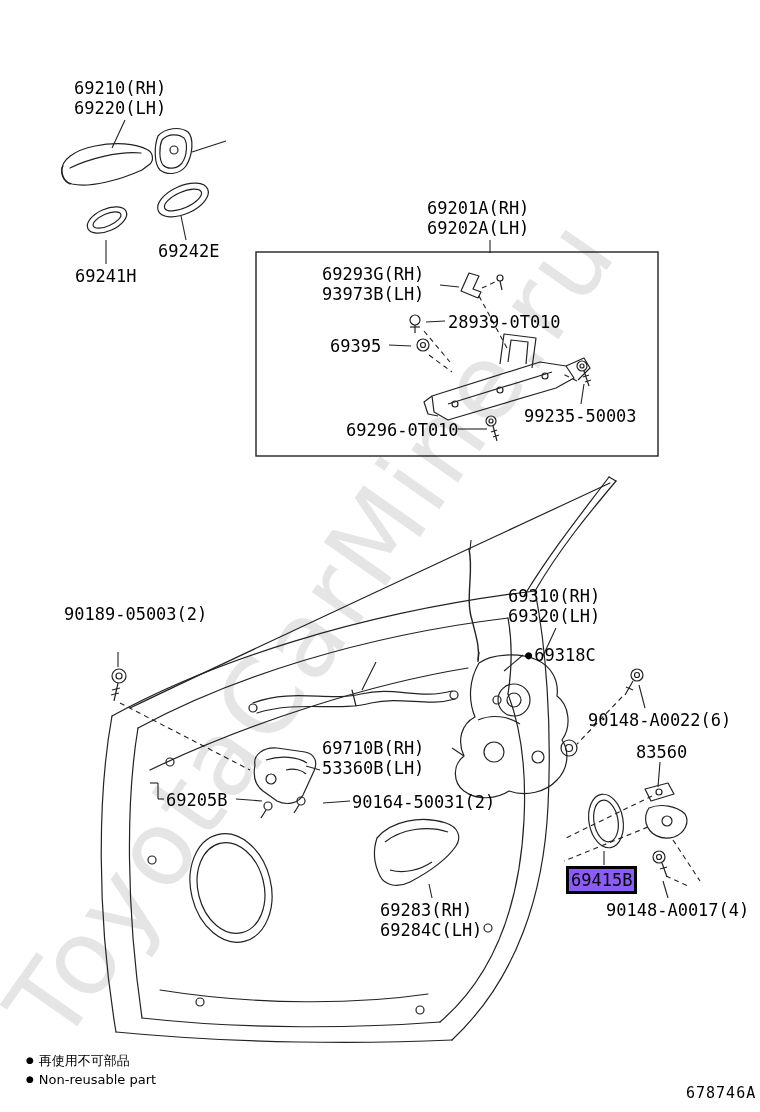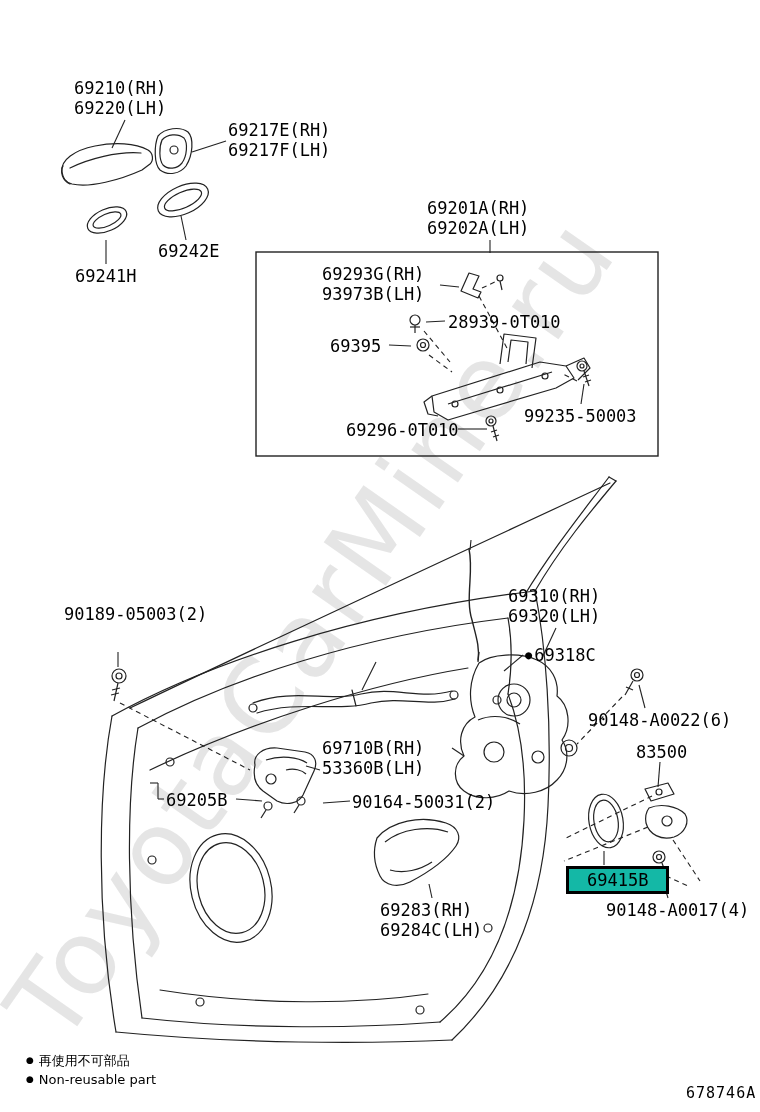--- a/index.html
+++ b/index.html
@@ -5,21 +5,21 @@
   html,body{margin:0;padding:0;background:#fff;}
   .canvas{
     position:relative;width:760px;height:1112px;background:#ffffff;overflow:hidden;
     font-family:"DejaVu Sans Mono","Liberation Mono",monospace;color:#000;
   }
   .canvas svg{position:absolute;left:0;top:0;z-index:1;}
   .part-label{
     position:absolute;z-index:2;font-size:17px;font-weight:normal;line-height:20px;
     white-space:nowrap;color:#000;
   }
-  .part-label.boxed{border:3px solid #000;padding:1px 18px;background:#14b8a6;}
+  .part-label.boxed{border:3px solid #000;padding:1px 2px;background:#8b5cf6;}
   .bullet-dot{font-size:12px;vertical-align:2px;margin-right:2px;}
   .legend{
     position:absolute;left:26px;top:1051px;z-index:2;font-size:13px;line-height:18px;
     font-family:"DejaVu Sans","Liberation Sans",sans-serif;color:#000;
   }
   .legend .bullet-dot{font-size:9px;margin-right:5px;}
   .drawing-number{
     position:absolute;left:686px;top:1084px;z-index:2;font-size:15px;letter-spacing:1px;
   }
 </style>
@@ -242,24 +242,20 @@
       <line x1="652" y1="796" x2="566" y2="838"></line>
       <line x1="666" y1="876" x2="688" y2="886"></line>
     </g>
   </svg>
 
   <div class="part-label" style="left:74px;top:78px">
     <div>69210(RH)</div>
     <div>69220(LH)</div>
   </div>
 
-  <div class="part-label" style="left:228px;top:120px">
-    <div>69217E(RH)</div>
-    <div>69217F(LH)</div>
-  </div>
 
   <div class="part-label" style="left:158px;top:241px">69242E</div>
 
   <div class="part-label" style="left:75px;top:266px">69241H</div>
 
   <div class="part-label" style="left:427px;top:198px">
     <div>69201A(RH)</div>
     <div>69202A(LH)</div>
   </div>
 
@@ -284,21 +280,21 @@
 
   <div class="part-label" style="left:525px;top:645px">
     <span class="bullet-dot">●</span><span>69318C</span>
   </div>
 
   <div class="part-label" style="left:64px;top:604px">90189-05003(2)</div>
 
 
   <div class="part-label" style="left:588px;top:710px">90148-A0022(6)</div>
 
-  <div class="part-label" style="left:636px;top:742px">83500</div>
+  <div class="part-label" style="left:636px;top:742px">83560</div>
 
   <div class="part-label" style="left:322px;top:738px">
     <div>69710B(RH)</div>
     <div>53360B(LH)</div>
   </div>
 
 
   <div class="part-label" style="left:166px;top:790px">69205B</div>
 
   <div class="part-label" style="left:352px;top:792px">90164-50031(2)</div>

